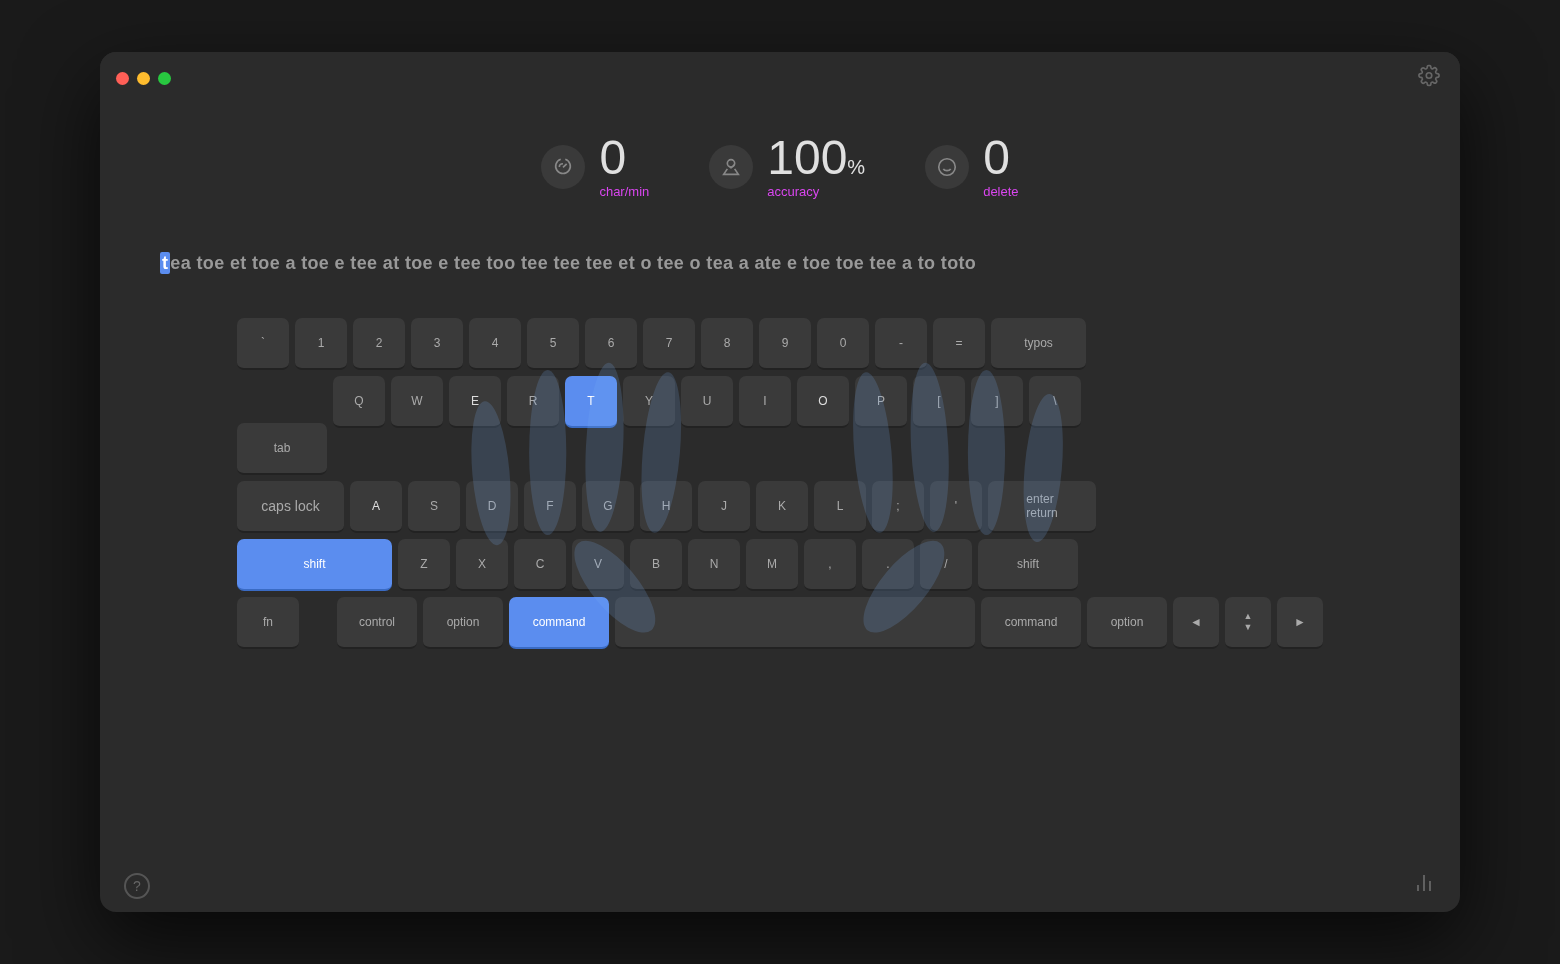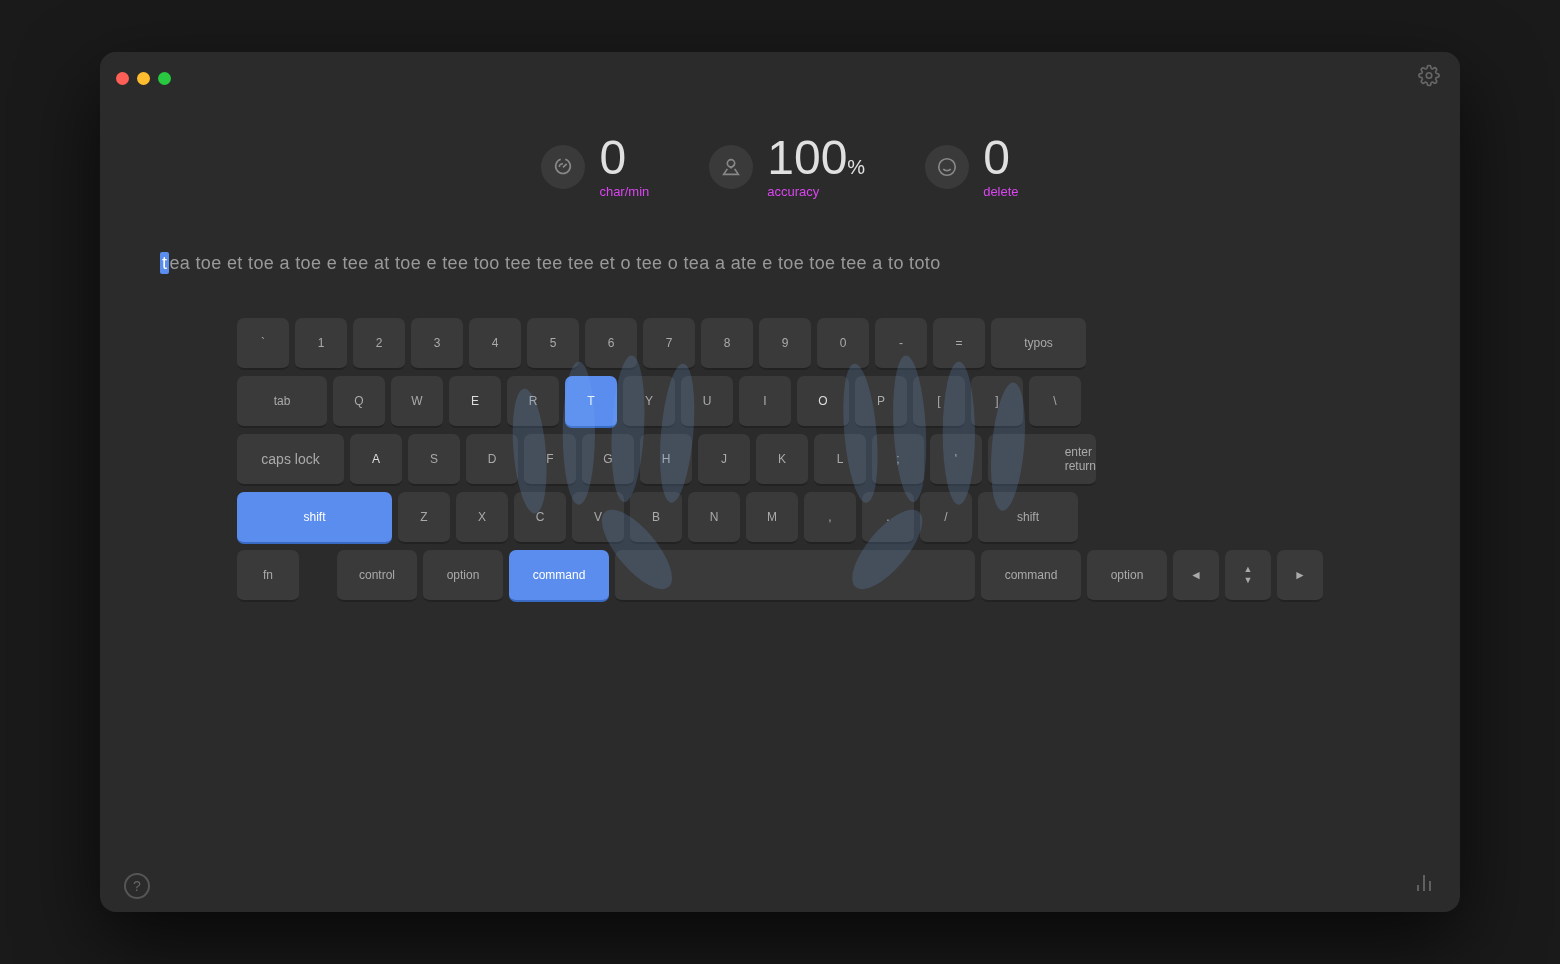--- a/index.html
+++ b/index.html
@@ -107,20 +107,21 @@
       font-size: 13px;
       color: #d946ef;
       margin-top: 2px;
     }
 
     
     .typing-area {
       padding: 30px 60px;
       display: flex;
       align-items: center;
+      font-weight: bold;
     }
 
     .typing-text {
       font-size: 18px;
       color: #999;
       line-height: 1.6;
       letter-spacing: 0.02em;
     }
 
     .typing-text .cursor-char {
@@ -174,21 +175,21 @@
       color: #aaa;
       cursor: pointer;
       border-bottom: 2px solid #222;
       position: relative;
       user-select: none;
     }
     .key.spacebar { min-width: 360px; }
     .key.shift-left { min-width: 155px; }
     .key.delete { min-width: 95px; }
     .key.enter { min-width: 100px; }
-    .key.tab { min-width: 90px; }
+    .key.tab { min-width: 90px; margin-top: 47px; }
     .key.caps { min-width: 107px; }
 
     .key.active {
       background: #5b8def;
       color: #fff;
       border-bottom-color: #3a6bc4;
     }
 
     .key.shift-active {
       background: #5b8def;
@@ -434,21 +435,21 @@
           </div>
         <div class="key">
             <span class="key-label">L</span>
           </div>
         <div class="key">
             <span class="key-label">;</span>
           </div>
         <div class="key">
             <span class="key-label">'</span>
           </div>
-        <div class="key enter" style="min-width:108px;font-size:11px;justify-content:flex-end;">
+        <div class="key enter" style="min-width:108px;font-size:11px;">
             <span class="key-label">enter<br>return</span>
           </div>
       </div>
 
       <div class="keyboard-row">
         <div class="key shift-active shift-left">
             <span class="key-label">shift</span>
           </div>
         <div class="key">
             <span class="key-label">Z</span>

